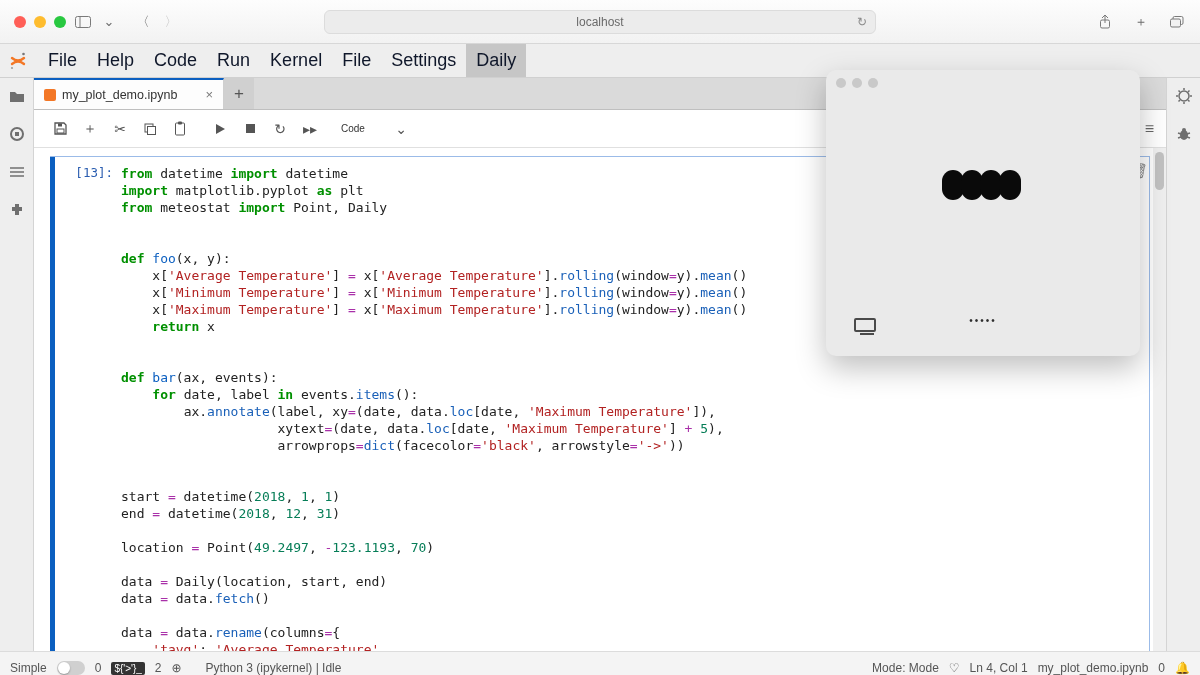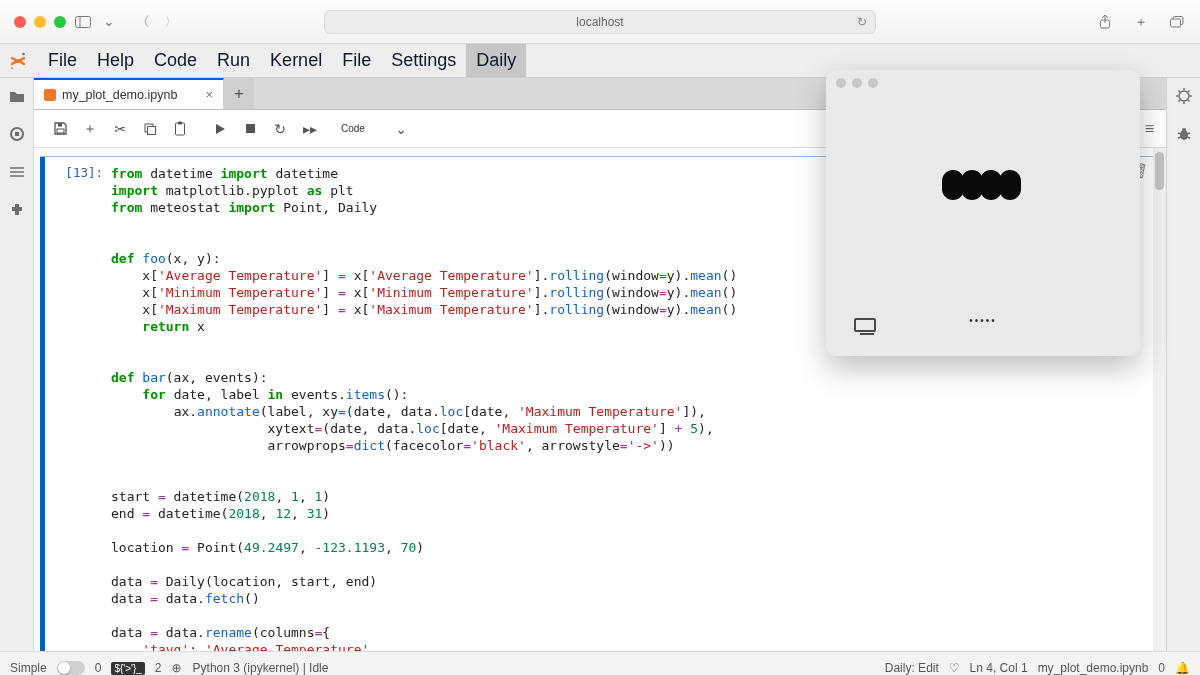--- a/index.html
+++ b/index.html
@@ -37,21 +37,21 @@
 .tabs .add { width: 30px; display: flex; align-items: center; justify-content: center; color: #555; font-size: 17px; background: #d0d0d0; }
 
 .toolbar { height: 38px; display: flex; align-items: center; padding: 0 12px; gap: 2px; border-bottom: 1px solid #e0e0e0; background: #fff; }
 .toolbar .tb { width: 28px; height: 28px; display: flex; align-items: center; justify-content: center; color: #555; font-size: 14px; }
 .toolbar .sep { width: 8px; }
 .toolbar .celltype { margin-left: 8px; height: 26px; width: 80px; font-size: 10px; display: flex; align-items: center; padding: 0 6px; color: #333; border: 1px solid transparent; position: relative; justify-content: center; }
 .toolbar .celltype::after { content: '⌄'; margin-left: auto; color: #555; font-size: 14px; }
 .toolbar .right { margin-left: auto; display: flex; align-items: center; gap: 6px; }
 .toolbar .kstat { width: 16px; height: 16px; border: 1.5px solid #555; border-radius: 50%; }
 
-.nbpanel { flex: 1; overflow: hidden; padding: 8px 6px; position: relative; }
+.nbpanel { flex: 1; overflow: hidden; padding: 8px 16px; position: relative; }
 .cellwrap { border: 1px solid #9bbbe8; border-left: none; display: flex; background: #fff; }
 .cellbar { width: 5px; background: #0b5fc0; }
 .prompt { width: 66px; text-align: right; padding: 8px 8px 0 0; font-family: ui-monospace, Menlo, monospace; font-size: 12.5px; color: #2a5db0; }
 .code { flex: 1; padding: 8px 0 8px 0; font-family: ui-monospace, Menlo, monospace; font-size: 13px; line-height: 17px; white-space: pre; color: #222; overflow: hidden; }
 .tok-kw { color: #009000; font-weight: 600; }
 .tok-name { color: #222; }
 .tok-def { color: #0b5fc0; }
 .tok-str { color: #b22222; }
 .tok-num { color: #067d57; }
 .tok-attr { color: #1a60b8; }
@@ -303,21 +303,21 @@
   <div class="dots">•••••</div>
 </div>
 
 <div class="status">
   <span>Simple</span>
   <div class="switch"></div>
   <span>0</span>
   <span class="badge">${'&gt;'}_</span>
   <span>2</span>
   <span>⊕</span>
-  <span style="margin-left:1px">Python 3 (ipykernel) | Idle</span>
+  <span style="margin-left:14px">Python 3 (ipykernel) | Idle</span>
   <div class="spacer"></div>
-  <span>Daily: Edit</span>
+  <span>Mode: Mode</span>
   <span>♡</span>
   <span>Ln 4, Col 1</span>
   <span>my_plot_demo.ipynb</span>
   <span>0</span>
   <span>🔔</span>
 </div>
 
 </body></html>

